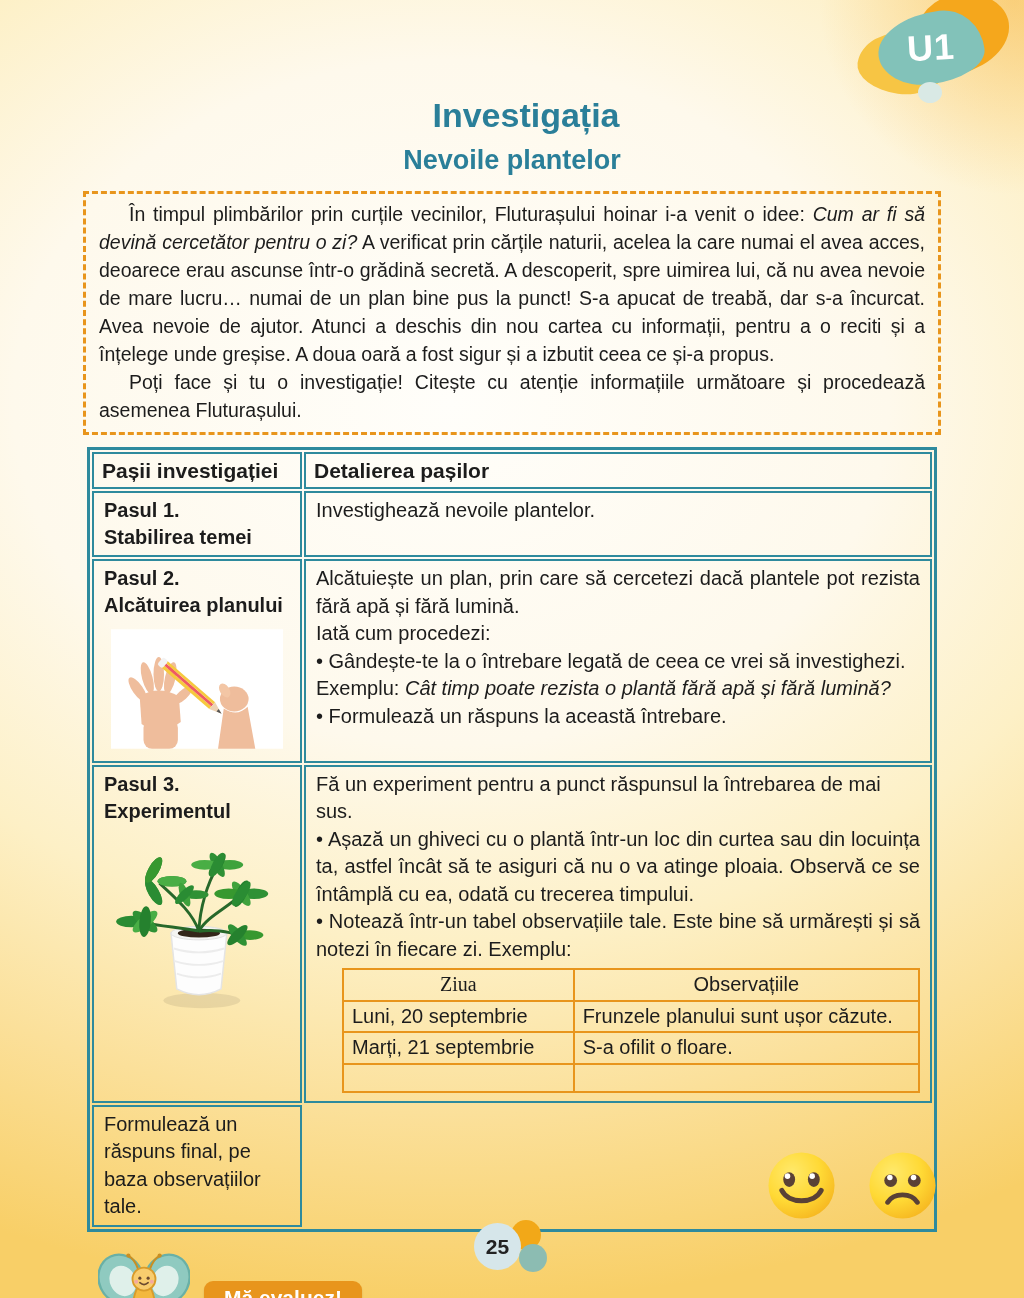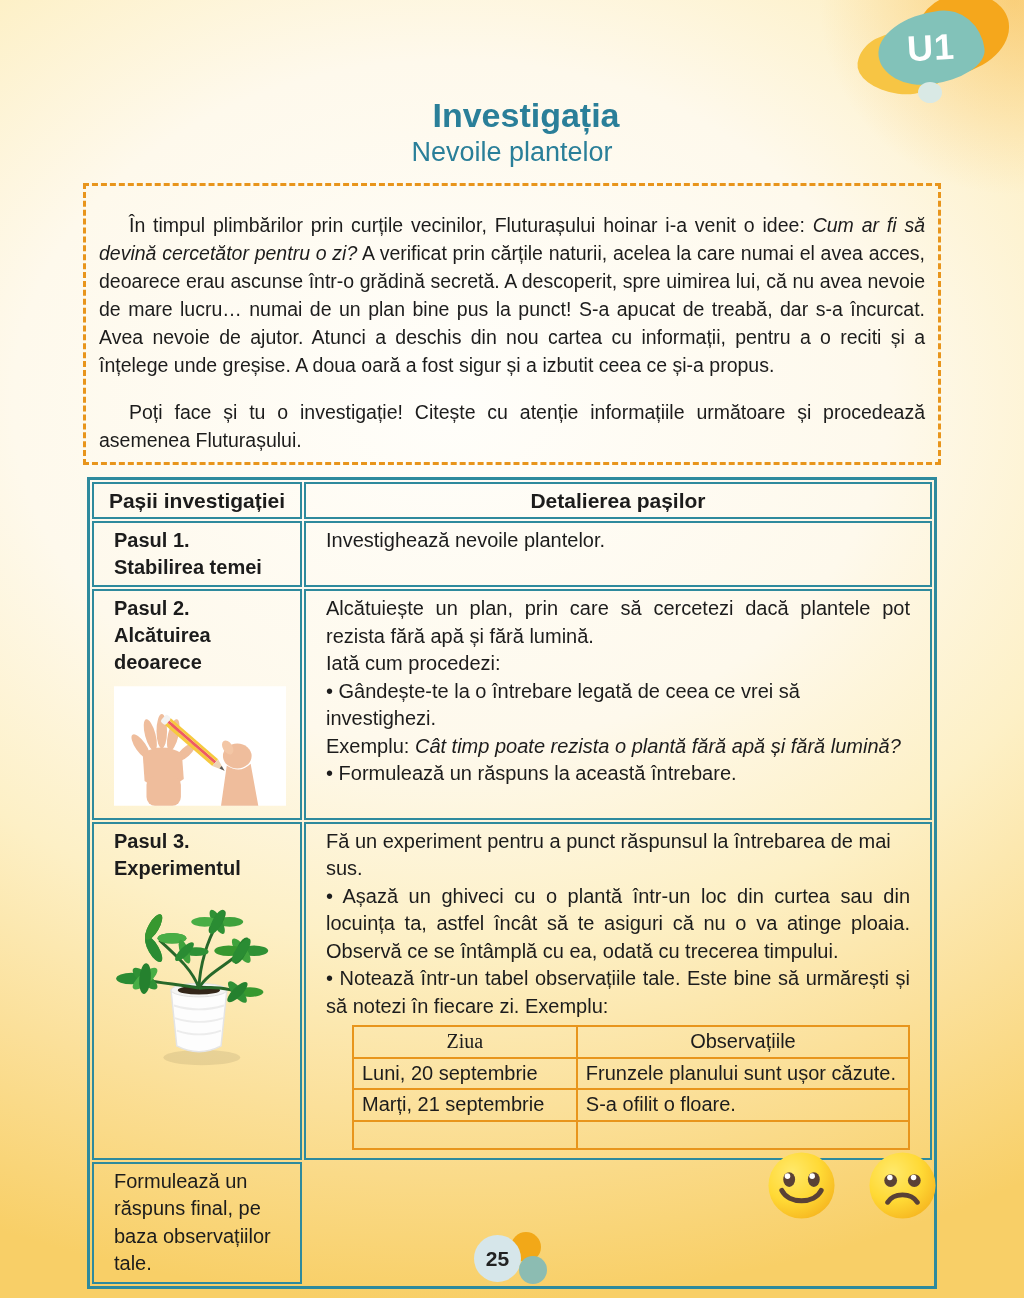--- a/index.html
+++ b/index.html
@@ -19,56 +19,56 @@
   .blob-yellow { width:88px; height:62px; left:0; top:30px; background:#f7c544;
     border-radius:55% 45% 50% 50% / 60% 50% 50% 40%; transform:rotate(8deg); }
   .blob-teal { width:106px; height:72px; left:20px; top:10px; background:#82c2b9;
     border-radius:62% 38% 55% 45% / 52% 60% 40% 48%; transform:rotate(-7deg);
     display:flex; align-items:center; justify-content:center; }
   .blob-teal .u-label { color:#fff; font-size:36px; font-weight:bold; transform:rotate(4deg); letter-spacing:1px; }
   .blob-dot { width:24px; height:21px; left:60px; top:80px; background:#d9e9e5; border-radius:50%; }
   
   .content { padding-top:98px; }
   .page-title { text-align:center; color:#2a7f99; font-size:34px; font-weight:bold; line-height:1.05;margin-left:28px; }
-  .page-subtitle { text-align:center; color:#2a7f99; font-size:27px; font-weight:normal; margin-top:3px; }
+  .page-subtitle { text-align:center; color:#2a7f99; font-size:27px; font-weight:bold; margin-top:11px; }
   
   .intro-box {
     width:858px; margin:15px auto 0; border:3px dashed #e8951c;
     padding:6px 13px 8px; font-size:19.5px; line-height:28px; text-align:justify;
   }
-  .intro-box p { text-indent:30px;margin-top:19px; }
+  .intro-box p { text-indent:30px; }
   .em { font-style:italic; }
   
   .steps-table {
     width:850px; margin:12px auto 0; display:grid; grid-template-columns:210px 1fr;
     border:3px solid #2e8a9d; padding:2px; gap:2px;
   }
-  .cell { border:2.5px solid #2e8a9d; padding:4px 20px; font-size:20px; line-height:27.5px; }
-  .cell-head { font-weight:bold; font-size:21px; text-align:center; padding:3px 0; }
+  .cell { border:2.5px solid #2e8a9d; padding:4px 10px; font-size:20px; line-height:27.5px; }
+  .cell-head { font-weight:bold; font-size:21px; padding:3px 8px; }
   .step-title { font-weight:bold; font-size:20px; line-height:27px; }
   .cell-img { text-align:center; margin-top:10px; }
   .detail-par { text-align:justify; }
   .detail-line {}
   
   .obs-table { border-collapse:collapse; margin:5px 0 4px 26px; }
   .obs-table td { border:2px solid #e8951c; font-size:20px; padding:1px 8px; height:28px; }
   .obs-table .obs-head { text-align:center; }
   .obs-col-day { width:232px;font-family:Liberation Serif, serif; } .obs-col-obs { width:348px; }
   
   .eval-section { position:relative; margin:12px 0 0 98px; }
   .eval-row { display:flex; align-items:center; gap:14px; }
   .eval-badge {
     background:#e8951c; color:#fff; font-weight:bold; font-size:21px;
     padding:5px 20px 7px; border-radius:9px; box-shadow:0 2px 2px rgba(0,0,0,.15);
   }
   .eval-prompt { width:600px; font-size:20.5px; line-height:28px; margin-top:8px; text-indent:24px; }
   .emoji-row { position:absolute; top:1150px; right:86px; display:flex; gap:30px; }
   .emoji-btn { width:71px; height:71px; cursor:pointer; background:none; border:none; padding:0; }
   
-  .page-number-group { position:absolute; left:50%; bottom:10px; transform:translateX(-50%); width:110px; height:58px;text-align:right; }
+  .page-number-group { position:absolute; left:50%; bottom:22px; transform:translateX(-50%); width:110px; height:58px;text-align:right; }
   .pn-circle { position:absolute; border-radius:50%; }
   .pn-orange { width:30px; height:30px; left:54px; top:2px; background:#f2a818; z-index:1; }
   .pn-main { width:47px; height:47px; left:17px; top:5px; background:#d6e6ea; z-index:2;
     display:flex; align-items:center; justify-content:center; font-size:21px; font-weight:bold; color:#222; }
   .pn-teal { width:28px; height:28px; left:62px; top:26px; background:#8cbcb2; z-index:3; }
 </style>
 </head>
 <body>
 
 <div class="page">
@@ -98,21 +98,21 @@
       <div class="cell">
         <div class="step-title">Pasul 1.</div>
         <div class="step-title">Stabilirea temei</div>
       </div>
       <div class="cell">
         <div class="detail-line">Investighează nevoile plantelor.</div>
       </div>
 
       <div class="cell">
         <div class="step-title">Pasul 2.</div>
-        <div class="step-title">Alcătuirea deoarece</div>
+        <div class="step-title">Alcătuirea planului</div>
         <div class="cell-img">
           <svg width="172" height="120" viewBox="0 0 180 125">
             <rect width="180" height="125" fill="#ffffff"></rect>
             <g fill="#efbd9c">
               <ellipse cx="28" cy="63" rx="5.5" ry="15" transform="rotate(-35 28 63)"></ellipse>
               <ellipse cx="38" cy="51" rx="5.5" ry="17" transform="rotate(-15 38 51)"></ellipse>
               <ellipse cx="50" cy="47" rx="5.5" ry="18"></ellipse>
               <ellipse cx="62" cy="51" rx="5.5" ry="17" transform="rotate(13 62 51)"></ellipse>
               <ellipse cx="75" cy="69" rx="5" ry="13" transform="rotate(48 75 69)"></ellipse>
               <path d="M30 70 Q50 58 71 70 L73 97 Q51 114 32 99 Z"></path>

